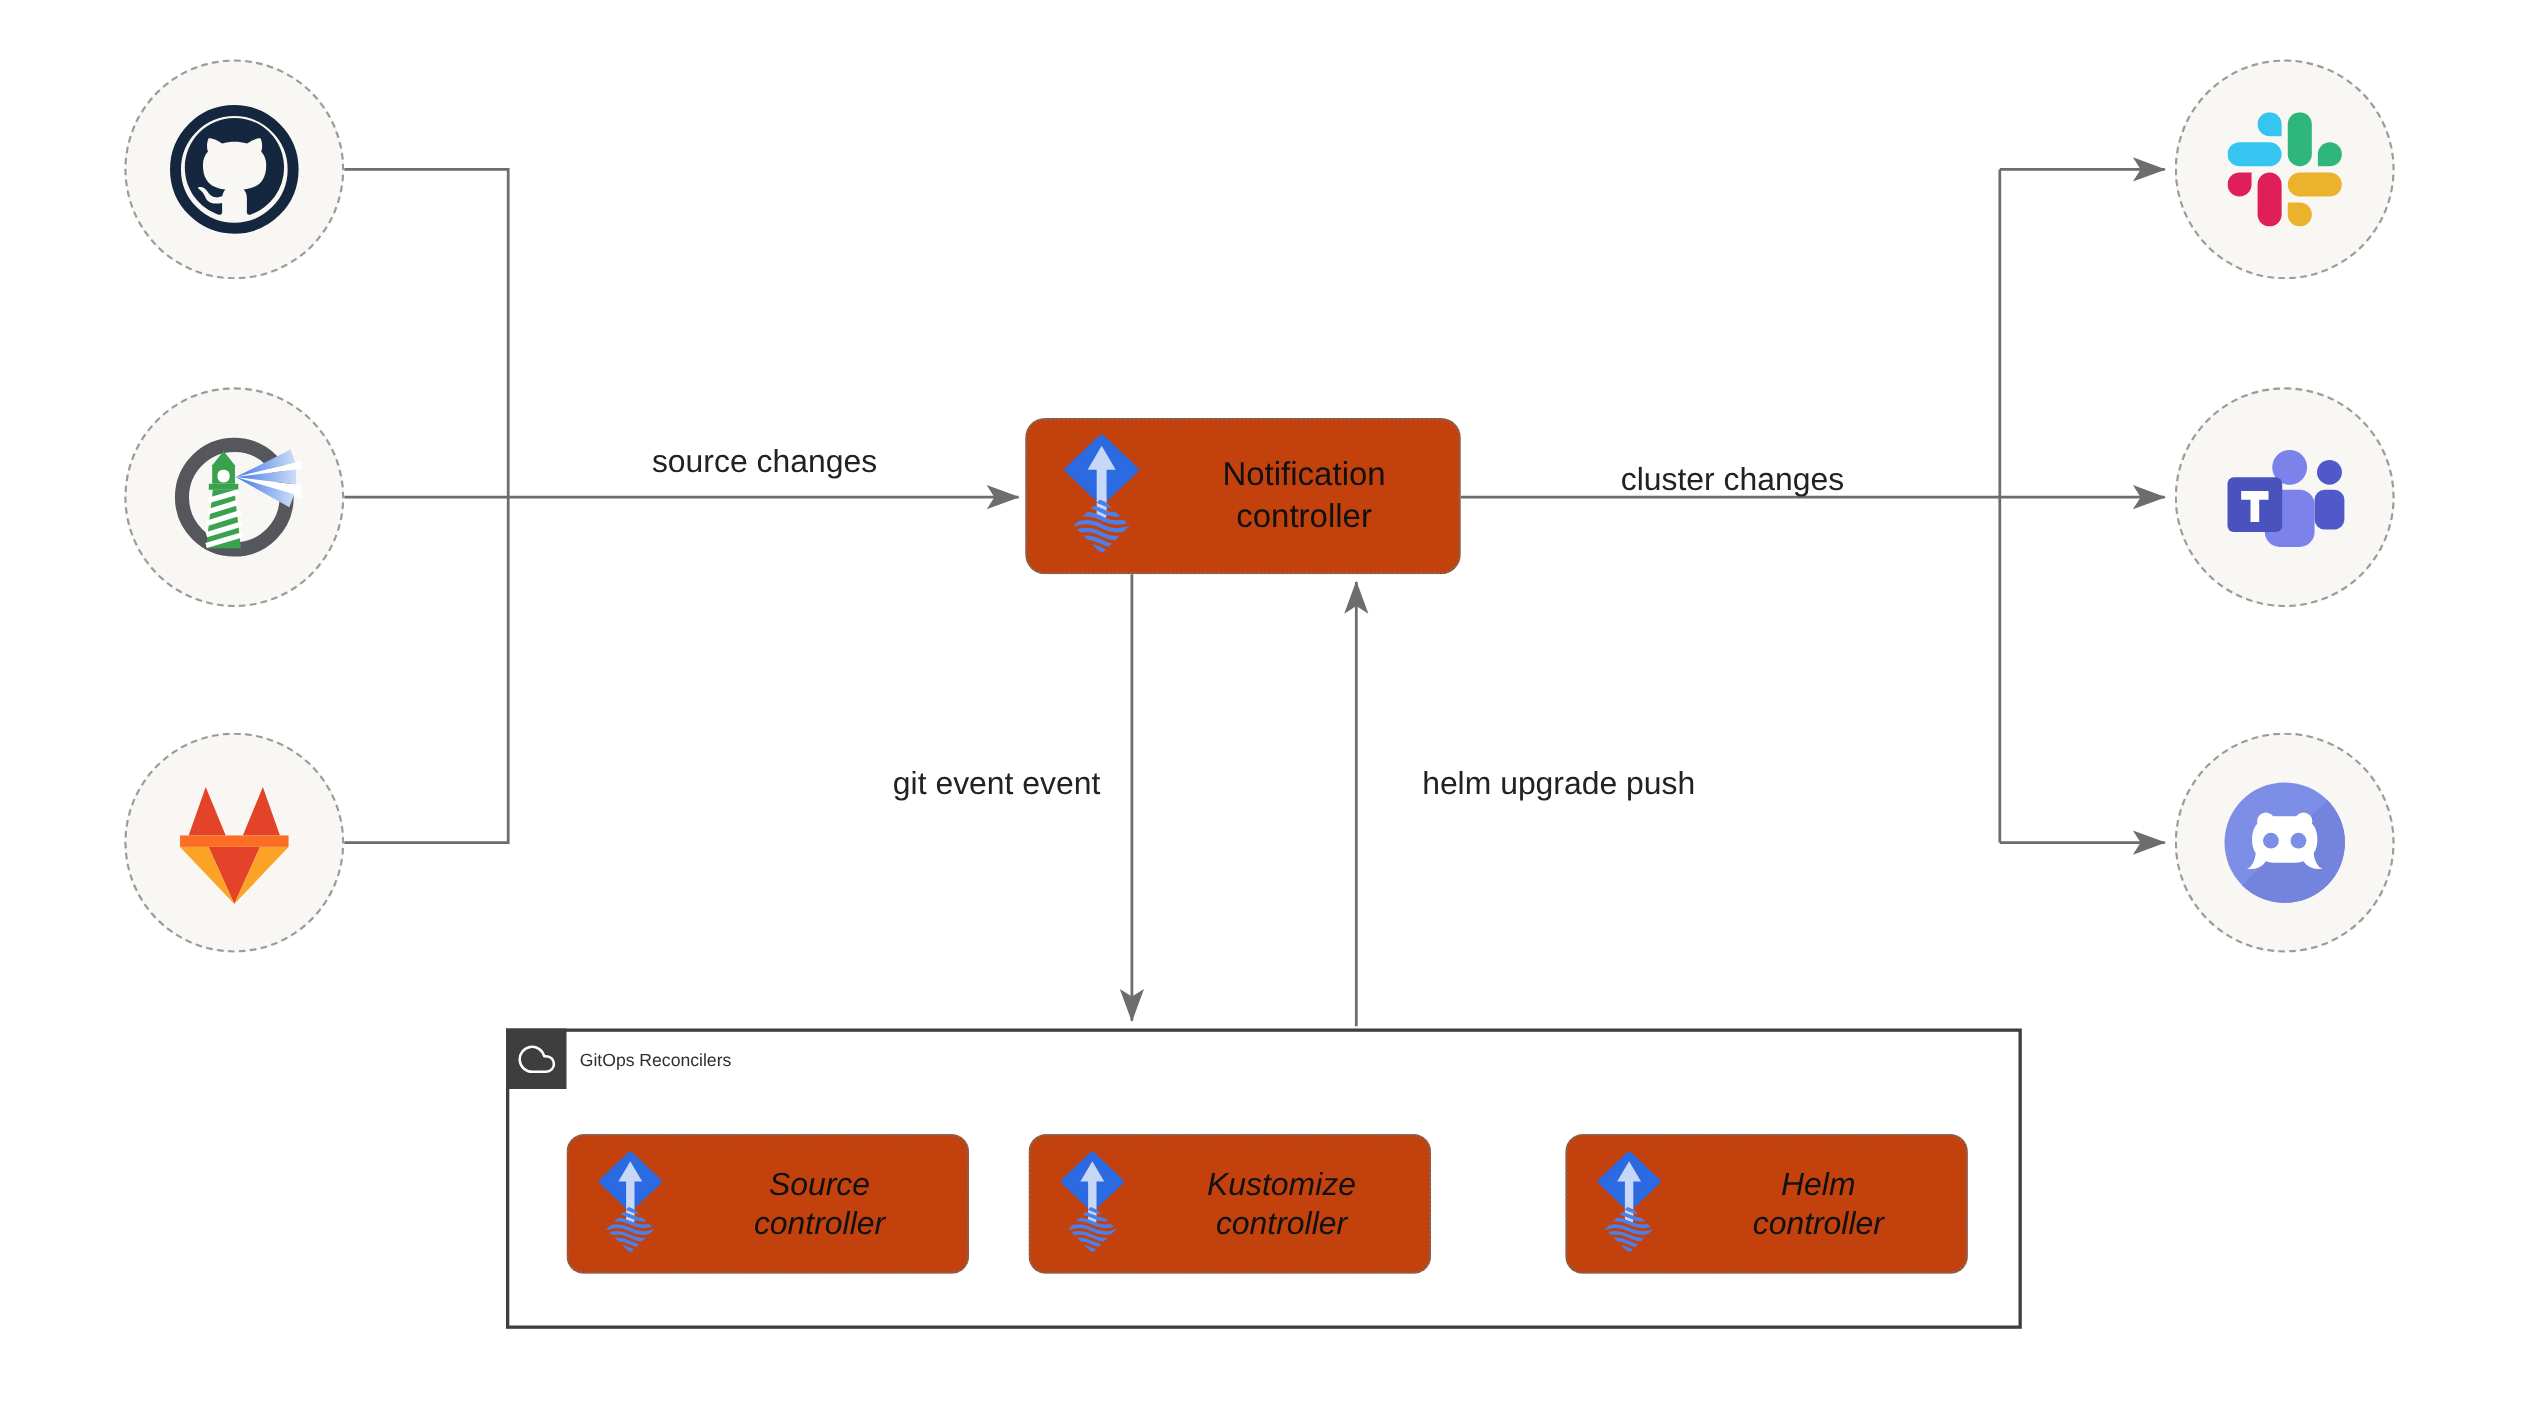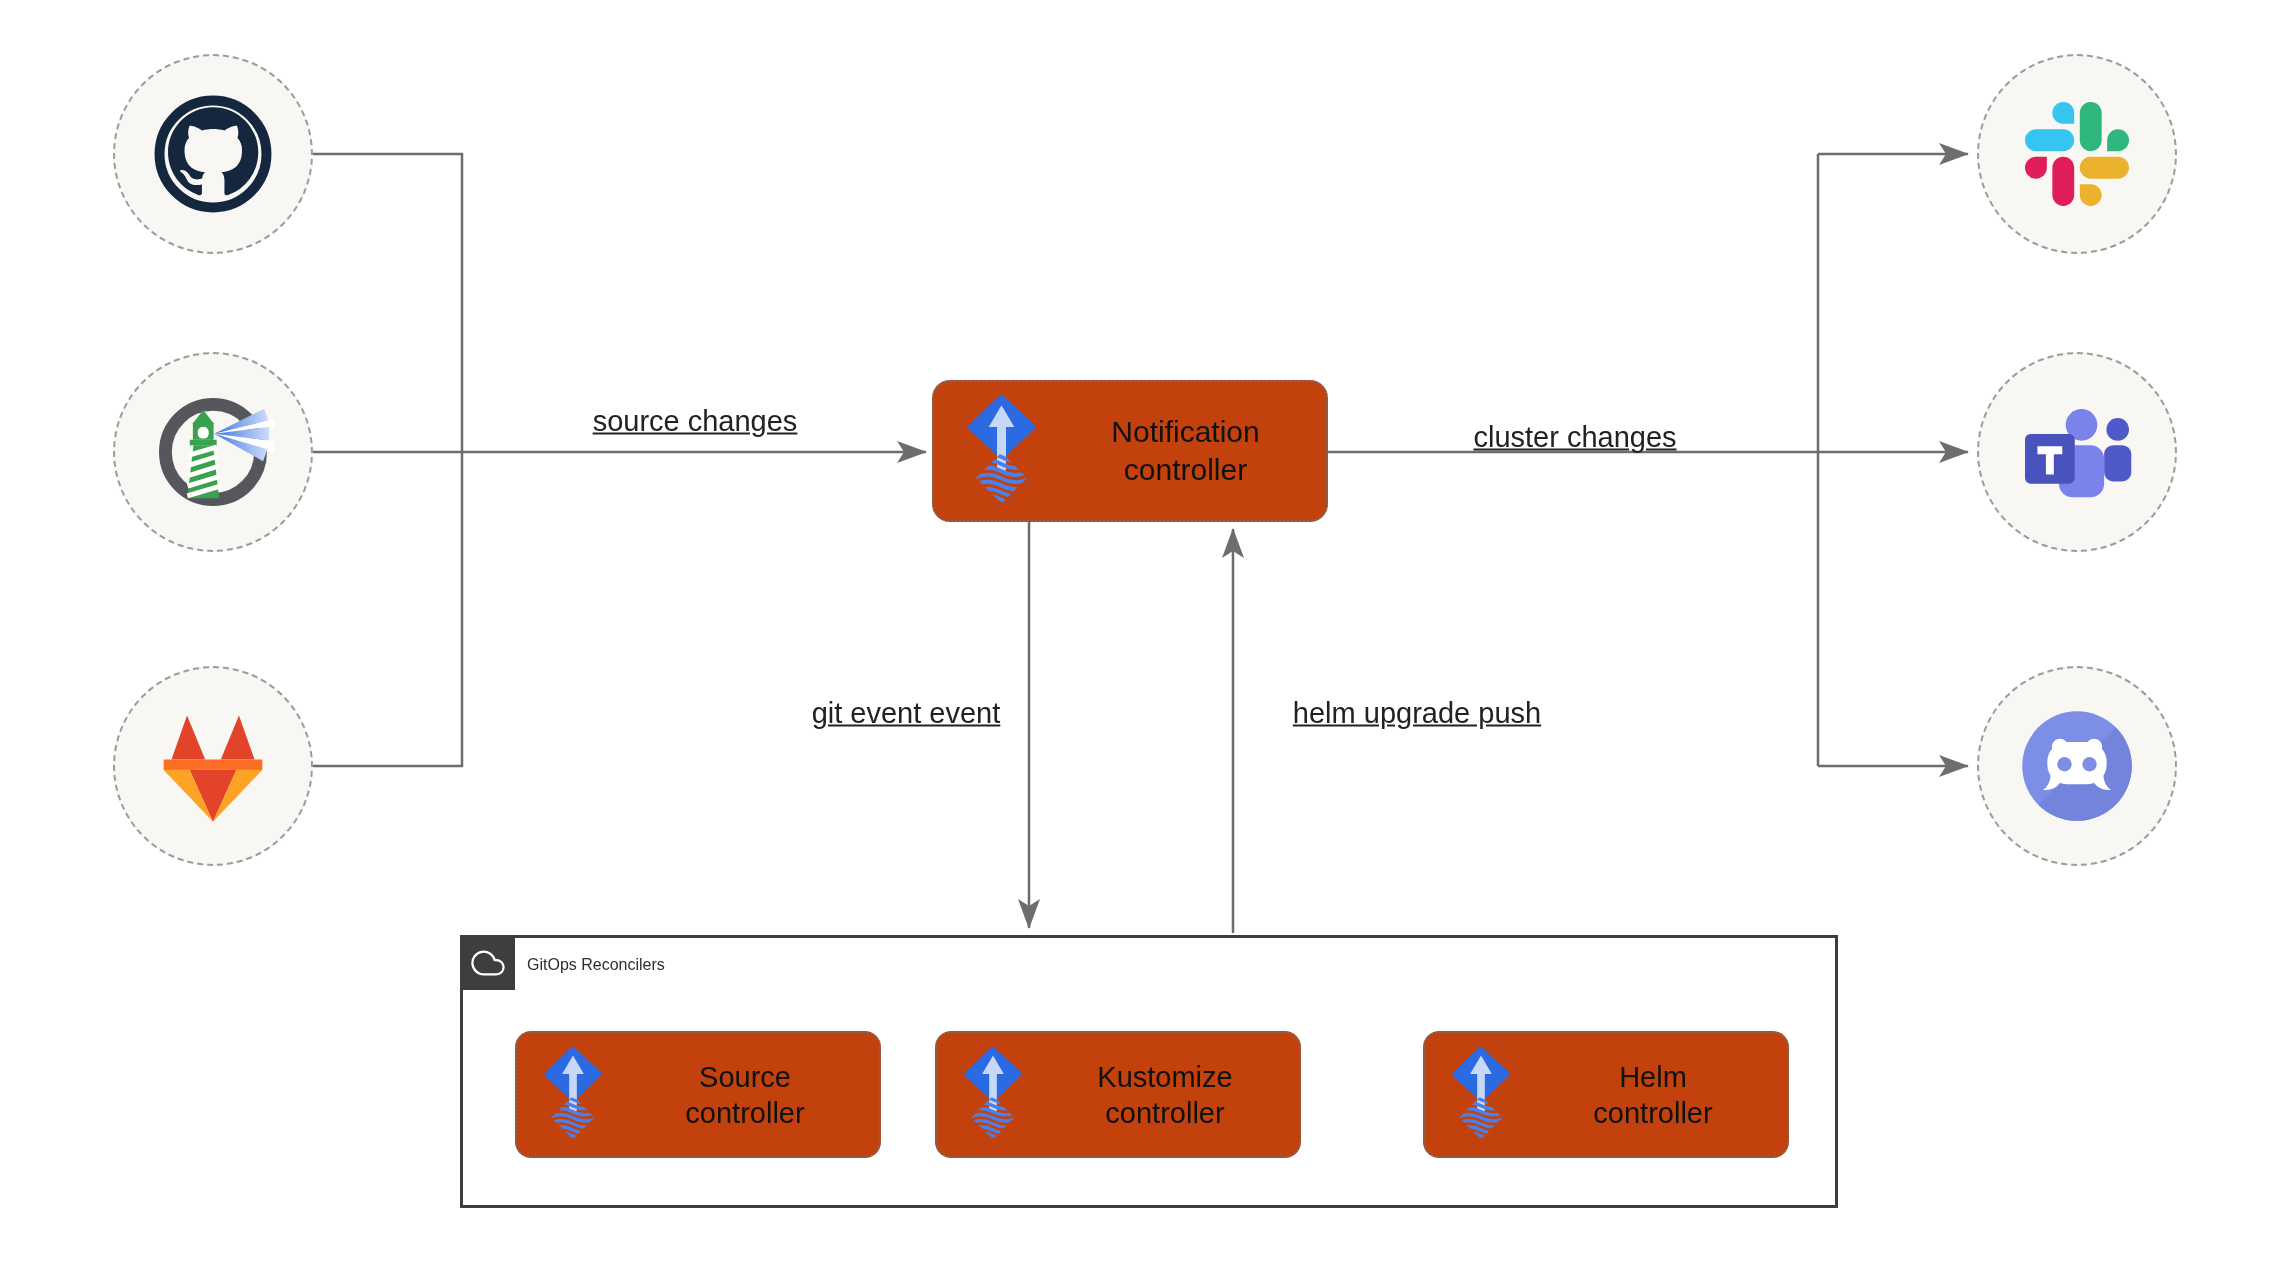--- a/index.html
+++ b/index.html
@@ -14,25 +14,24 @@
     display:flex;align-items:center;justify-content:center;
   }
   .ctrl-box{
     position:absolute;box-sizing:border-box;background:#c2410c;
     border:2.5px dotted #6f6f6f;border-radius:18px;
     display:flex;align-items:center;
   }
   .ctrl-box.notif{left:932px;top:380px;width:396px;height:142px;padding:0 18px 0 30px;gap:24px;}
   .ctrl-box.small{top:93px;width:366px;height:127px;padding:0 12px 0 24px;gap:18px;border-radius:16px;}
   .ctrl-label{flex:1;text-align:center;font-size:30px;line-height:38px;color:#111;}
-  .ctrl-box.small .ctrl-label{font-size:29px;line-height:36px;}
+  .ctrl-box.small .ctrl-label{font-size:29px;line-height:36px;font-style:italic;}
   .edge-label{
     position:absolute;transform:translate(-50%,-50%);font-size:29px;color:#222;
     white-space:nowrap;
-    text-decoration:underline;
   }
   .gitops{
     position:absolute;left:460px;top:935px;width:1378px;height:273px;
     box-sizing:border-box;border:3px solid #3e3e3e;background:#fff;
   }
   .gitops-corner{
     position:absolute;left:-3px;top:-3px;width:55px;height:55px;background:#3e3e3e;
     display:flex;align-items:center;justify-content:center;
   }
   .gitops-title{position:absolute;left:64px;top:14px;font-size:16px;color:#2e2e2e;line-height:26px;}

